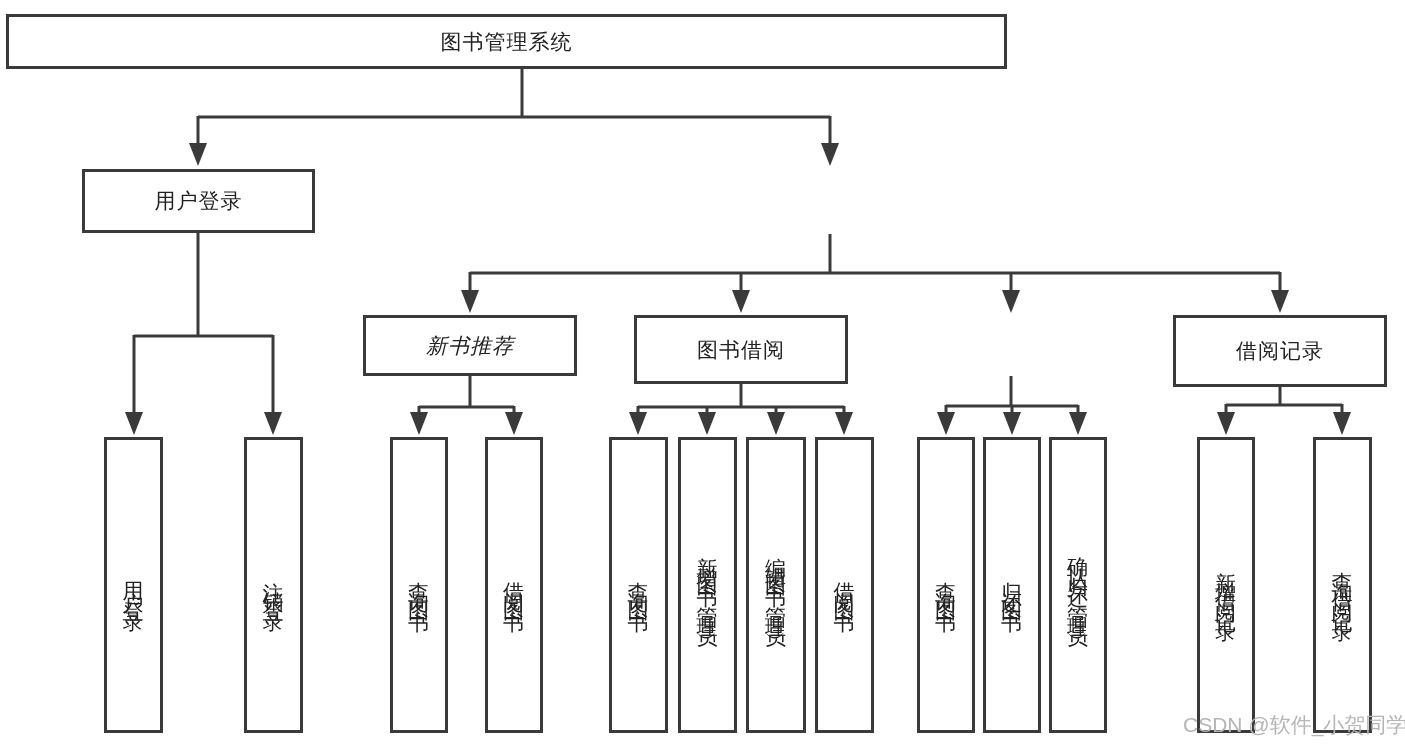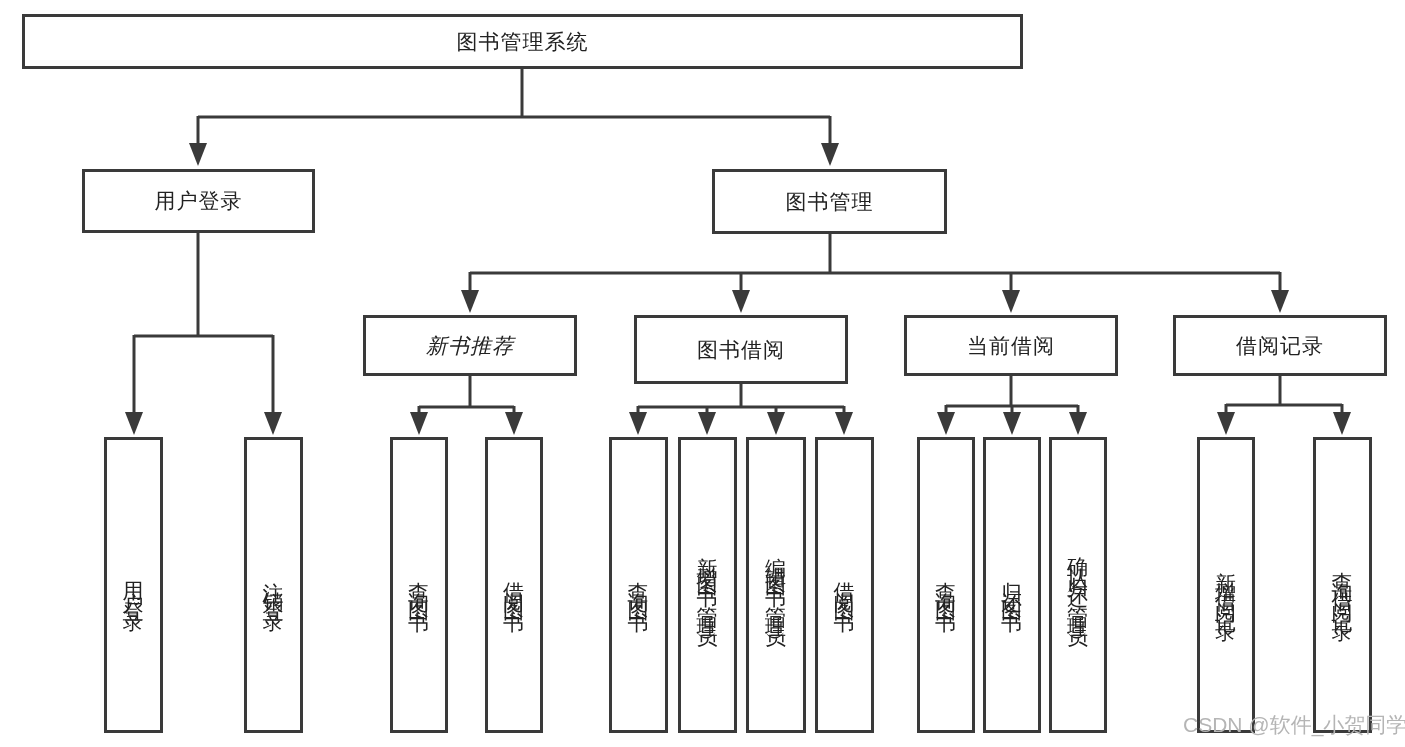--- a/index.html
+++ b/index.html
@@ -130,41 +130,35 @@
     <g>
       <line x1="1280" y1="376" x2="1280" y2="406"></line>
       <line x1="1226" y1="405" x2="1342" y2="405"></line>
       <line x1="1226" y1="404" x2="1226" y2="414"></line>
       <polygon points="1226,435 1217,412 1235,412"></polygon>
       <line x1="1342" y1="404" x2="1342" y2="414"></line>
       <polygon points="1342,435 1333,412 1351,412"></polygon>
     </g>
   </svg>
 
-  <div class="hbox" style="left:22px;top:14px;width:1001px;height:55px;">
+  <div class="hbox" style="left:6px;top:14px;width:1001px;height:55px;">
     <span>图书管理系统</span>
   </div>
 
   <div class="hbox" style="left:82px;top:169px;width:233px;height:64px;">
     <span>用户登录</span>
   </div>
-  <div class="hbox" style="left:712px;top:169px;width:235px;height:65px;">
-    <span>图书管理</span>
-  </div>
 
   <div class="hbox" style="left:363px;top:315px;width:214px;height:61px;font-style:italic;">
     <span>新书推荐</span>
   </div>
   <div class="hbox" style="left:634px;top:315px;width:214px;height:69px;">
     <span>图书借阅</span>
   </div>
-  <div class="hbox" style="left:904px;top:315px;width:214px;height:61px;">
-    <span>当前借阅</span>
-  </div>
-  <div class="hbox" style="left:1173px;top:315px;width:214px;height:61px;">
+  <div class="hbox" style="left:1173px;top:315px;width:214px;height:72px;">
     <span>借阅记录</span>
   </div>
 
   <div class="vbox" style="left:104px;top:437px;width:59px;height:296px;">
     <span class="vlabel">用户登录</span>
   </div>
   <div class="vbox" style="left:244px;top:437px;width:59px;height:296px;">
     <span class="vlabel">注销登录</span>
   </div>
 

